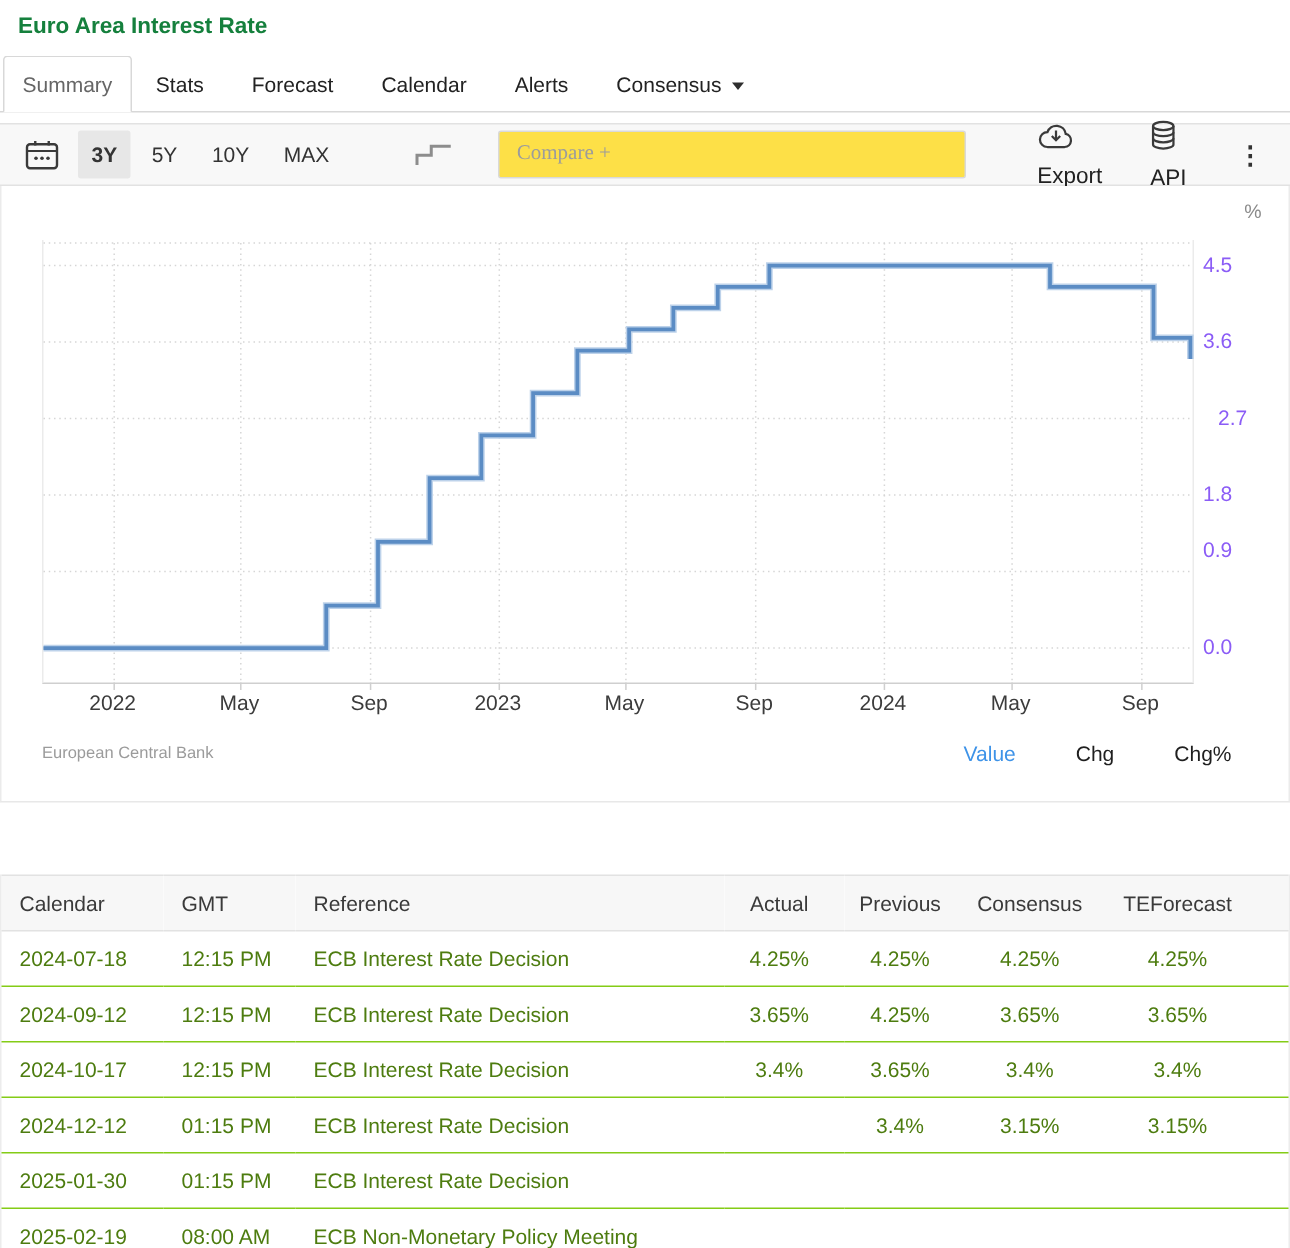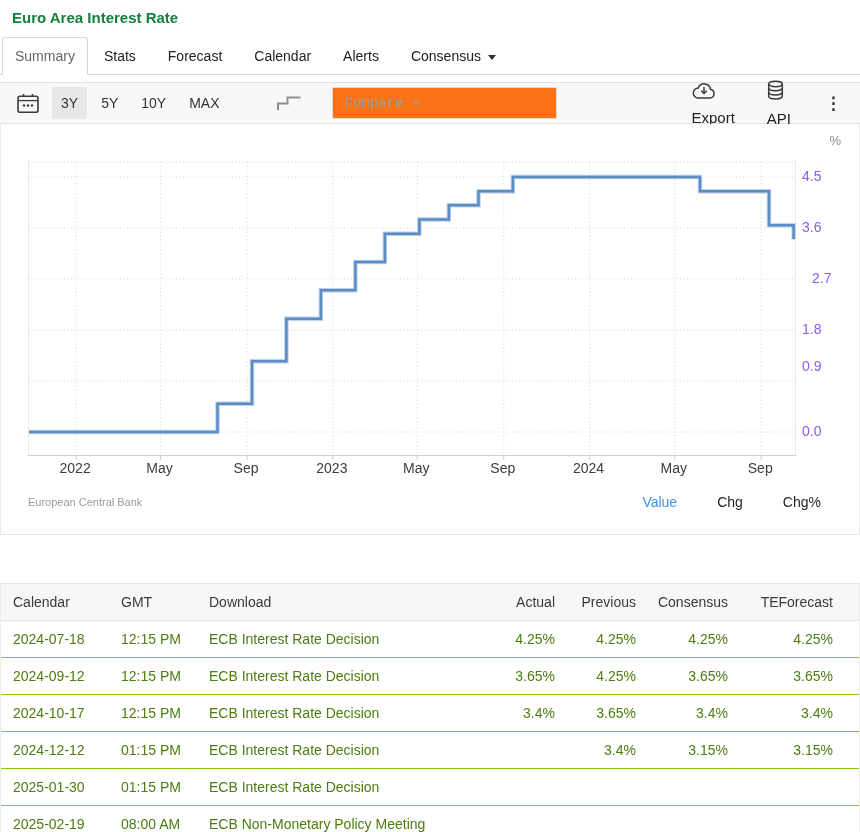--- a/index.html
+++ b/index.html
@@ -12,23 +12,23 @@
   
   .tabs{display:flex;align-items:flex-end;border-bottom:1px solid #d8d8d8;padding-left:2px;height:38px;font-size:14px;box-sizing:content-box;}
   .tab{padding:10px 16px;color:#222;cursor:pointer;white-space:nowrap;}
   .tab.active{background:#fff;border:1px solid #d8d8d8;border-bottom:1px solid #fff;border-radius:3px 3px 0 0;color:#666;margin-bottom:-1px;padding:10px 12px;}
   .caret{display:inline-block;width:0;height:0;border-left:4px solid transparent;border-right:4px solid transparent;border-top:5px solid #2e2e2e;margin-left:7px;vertical-align:1px;}
   
   .toolbar{margin-top:7px;height:42px;box-sizing:border-box;background:#f8f8f8;border-top:1px solid #e2e2e2;border-bottom:1px solid #e2e2e2;display:flex;align-items:center;padding:0 14px;}
   .icon-btn{background:none;border:none;padding:2px;display:flex;align-items:center;cursor:pointer;}
   .ranges{display:flex;gap:5px;margin-left:10px;}
   .range{background:none;border:none;font-family:inherit;font-size:14px;color:#333;padding:8px 9px;cursor:pointer;}
-  .range.sel{background:#e7e7e7;border-radius:2px;}
+  .range.sel{background:#e7e7e7;border-radius:2px;font-weight:bold;}
   .step-btn{margin-left:44px;}
-  .compare{margin-left:28px;width:225px;height:32px;box-sizing:border-box;border:1px solid #d9d9d9;border-radius:2px;background:#f97316;padding:0 12px;font-family:Liberation Mono, monospace;font-size:14px;color:#333;outline:none;}
+  .compare{margin-left:28px;width:312px;height:32px;box-sizing:border-box;border:1px solid #d9d9d9;border-radius:2px;background:#fde047;padding:0 12px;font-family:Liberation Serif, serif;font-size:14px;color:#333;outline:none;}
   .compare::placeholder{color:#9c9c9c;}
   .tb-right{margin-left:auto;display:flex;align-items:center;gap:28px;}
   .tb-btn{display:flex;align-items:flex-start;gap:9px;background:none;border:none;font-family:inherit;font-size:15px;color:#222;cursor:pointer;padding:2px;flex-direction:column;}
   .kebab{background:none;border:none;font-size:17px;font-weight:bold;color:#333;cursor:pointer;padding:2px 4px;line-height:1;}
   
   .chart-panel{position:relative;width:860px;height:411px;box-sizing:border-box;border-left:1px solid #ebebeb;border-right:1px solid #ebebeb;border-bottom:1px solid #e8e8e8;background:#fff;}
   .unit{position:absolute;top:9px;right:18px;font-size:13px;color:#8a8a8a;}
   .plot{position:absolute;left:27px;top:36px;width:766px;height:295px;border-left:1px solid #ebebeb;border-right:1px solid #ebebeb;border-bottom:1px solid #cfcfcf;cursor:crosshair;}
   .plot svg{overflow:visible;display:block;}
   .grid{stroke:#d6d6d6;stroke-width:1;stroke-dasharray:1 2.5;}
@@ -40,21 +40,21 @@
   .source{font-size:11px;color:#9b9b9b;}
   .links{display:flex;gap:40px;font-size:14px;color:#1f1f1f;}
   .lnk{cursor:pointer;}
   .lnk.active{color:#3e93e8;}
   
   .table-wrap{margin-top:48px;border-left:1px solid #ececec;border-right:1px solid #ececec;box-sizing:border-box;}
   table{width:858px;border-collapse:collapse;table-layout:fixed;font-size:14px;}
   th{background:#f7f7f7;border-top:1px solid #e2e2e2;border-bottom:1px solid #e2e2e2;font-weight:normal;color:#3a3a3a;height:34px;text-align:left;overflow:hidden;white-space:nowrap;}
   td{border-bottom:1px solid #84cc16;color:#4d7c0f;height:34px;overflow:hidden;white-space:nowrap;}
   .txt{padding-left:12px;}
-  .num{text-align:right;padding-right:8px;}
+  .num{text-align:center;padding-right:8px;}
   .num.last{padding-right:26px;}
   tbody tr{cursor:pointer;}
 </style>
 </head>
 <body>
 
 <h1 class="page-title">Euro Area Interest Rate</h1>
 
 <nav class="tabs">
   <div class="tab active">Summary</div>
@@ -181,21 +181,21 @@
         <col style="width:286px">
       <col style="width:80px">
         <col style="width:81px">
         <col style="width:92px">
         <col style="width:123px">
     </colgroup>
     <thead>
       <tr id="table-header-row">
           <th class="txt">Calendar</th>
           <th class="txt">GMT</th>
-          <th class="txt">Download</th>
+          <th class="txt">Reference</th>
           <th class="num">Actual</th>
           <th class="num">Previous</th>
           <th class="num">Consensus</th>
           <th class="num last">TEForecast</th>
         </tr>
     </thead>
     <tbody id="table-body">
         <tr>
           <td class="txt">2024-07-18</td>
           <td class="txt">12:15 PM</td>

